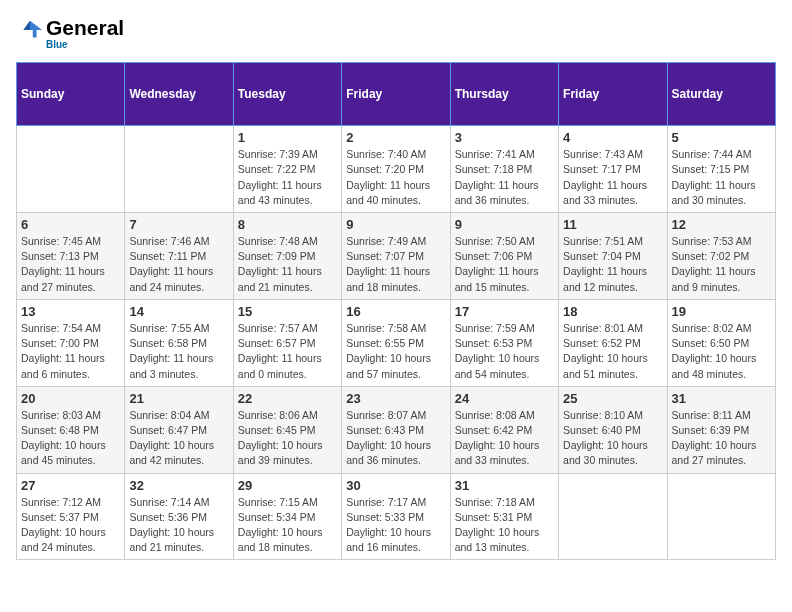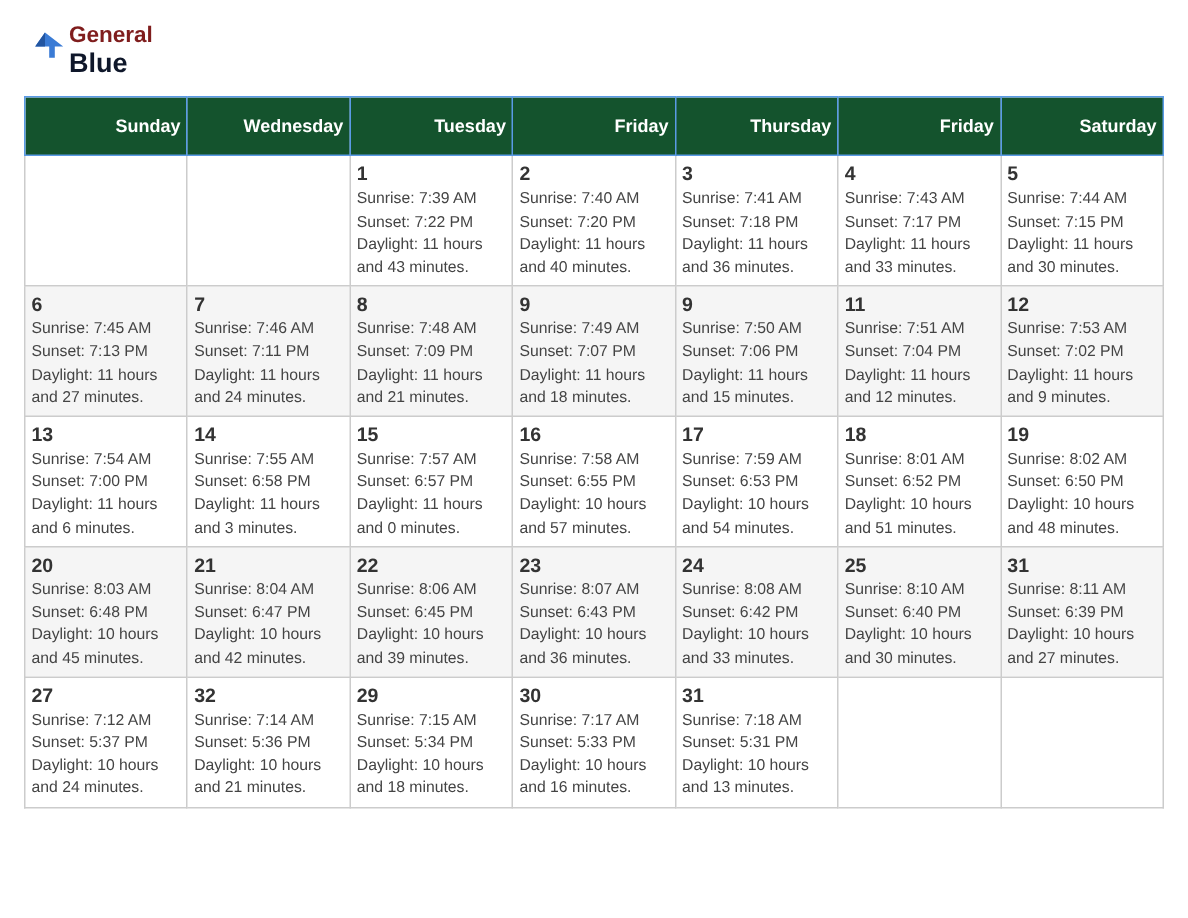--- a/index.html
+++ b/index.html
@@ -36,24 +36,24 @@
     .subtitle {
       font-size: 15px;
       color: #555;
     }
     .calendar {
       width: 100%;
       border-collapse: collapse;
       font-size: 11px;
     }
     .calendar th {
-      background: #14532d;
+      background: #4c1d95;
       color: #fff;
-      padding: 12px 4px;
-      text-align: right;
+      padding: 24px 4px;
+      text-align: left;
       font-size: 12px;
       font-weight: bold;
       border: 1px solid #5a9ae5;
     }
     .calendar td {
       border: 1px solid #ccc;
       padding: 4px;
       vertical-align: top;
       width: 108px;
       min-height: 80px;
@@ -82,22 +82,22 @@
 
 <div class="header">
   <div class="logo">
     <div>
       <svg class="logo-bird" viewBox="0 0 30 30">
         <polygon points="15,4 28,14 22,14 22,22 18,22 18,14 8,14" fill="#3a7bd5"></polygon>
         <polygon points="8,14 15,4 15,14" fill="#2255a0"></polygon>
       </svg>
     </div>
     <div>
-      <div style="font-size:15px;font-weight:bold;color:#7f1d1d;line-height:1.1;text-align:right;">General</div>
-      <div style="font-size:18px;font-weight:bold;color:#0f172a;line-height:1.1;">Blue</div>
+      <div style="font-size:21px;font-weight:bold;color:#000000;line-height:1.1;text-align:right;">General</div>
+      <div style="font-size:10px;font-weight:bold;color:#0369a1;line-height:1.1;">Blue</div>
     </div>
   </div>
   <div class="title-area">
     <div class="month-title"></div>
     <div class="subtitle"></div>
   </div>
 </div>
 
 <table class="calendar">
   <thead>

